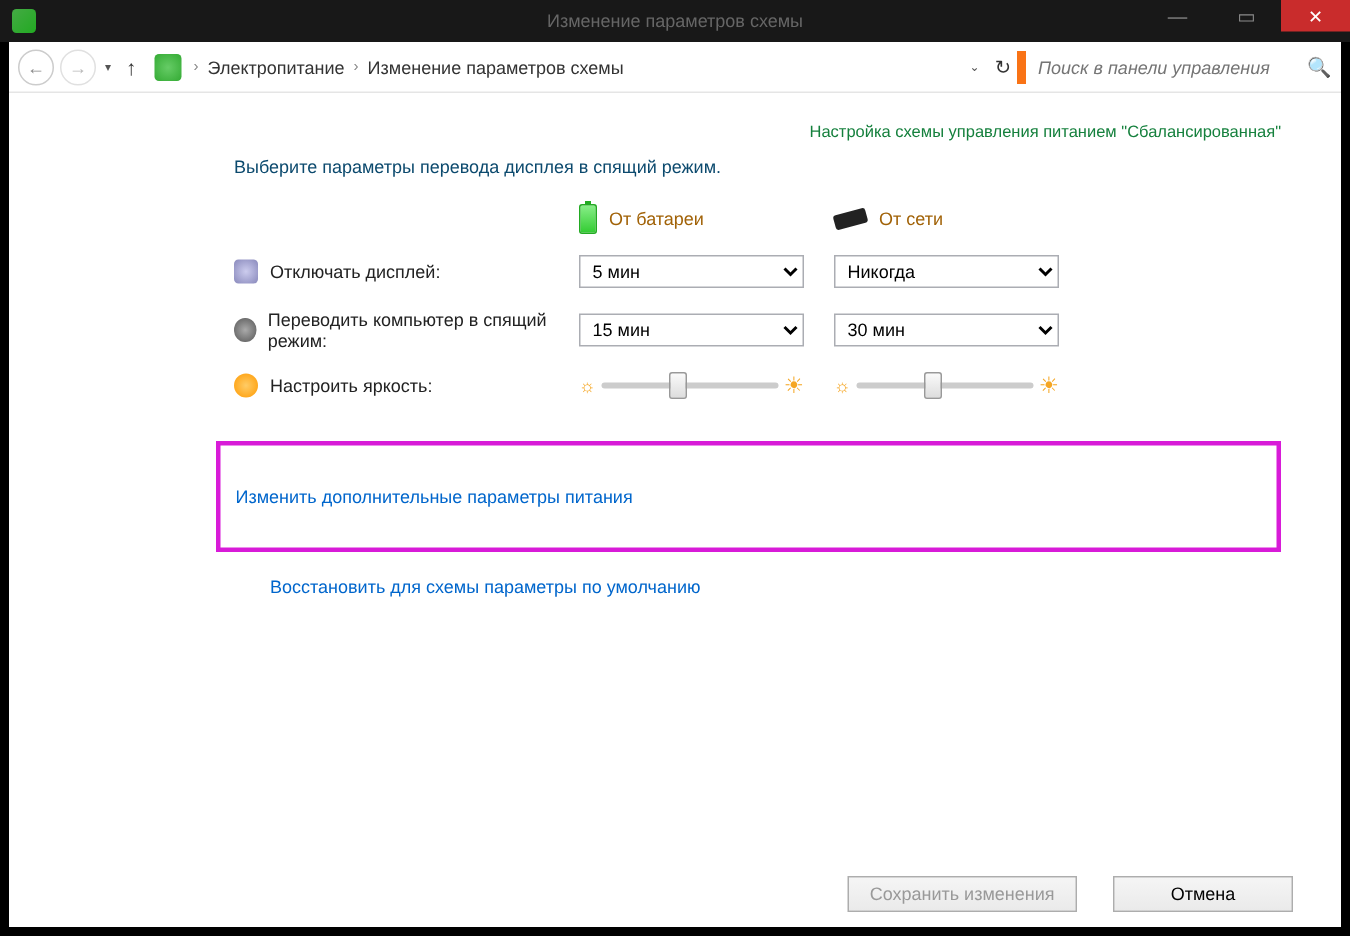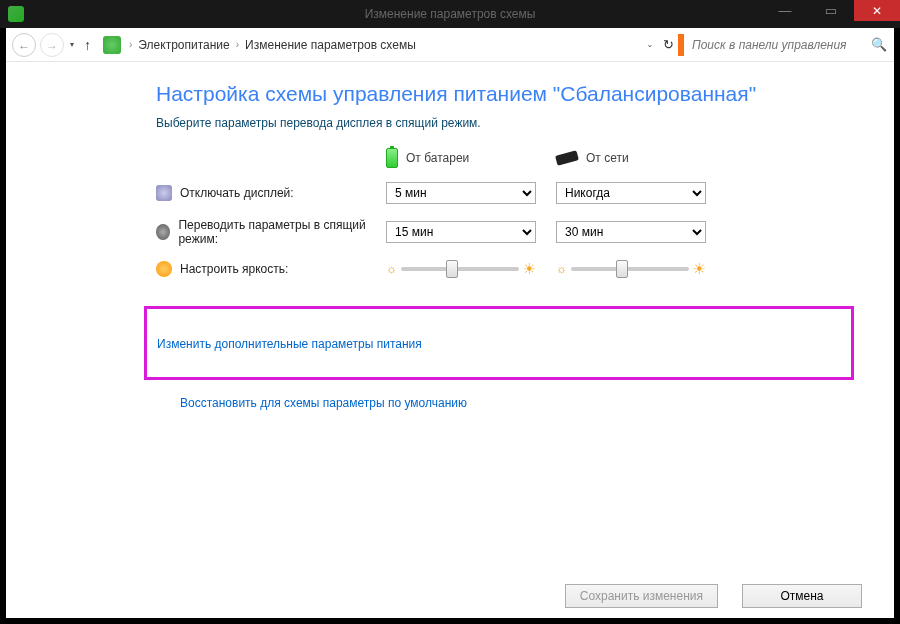--- a/index.html
+++ b/index.html
@@ -19,24 +19,24 @@
 .up-arrow { font-size: 14px; color: #333; margin: 0 4px; }
 .power-icon { width: 18px; height: 18px; margin: 0 4px; background: radial-gradient(circle,#6c6,#3a3); border-radius: 3px; }
 .breadcrumb { display: flex; align-items: center; gap: 6px; font-size: 12px; color: #333; flex: 1; }
 .breadcrumb span.sep { color: #888; font-size: 10px; }
 .bc-end { margin-left: auto; display: flex; align-items: center; gap: 8px; }
 .refresh { font-size: 13px; color: #333; }
 .search-box { display: flex; align-items: center; gap: 6px; border-left: 6px solid #f97316; padding-left: 8px; width: 210px; height: 22px; }
 .search-box input { border: none; outline: none; font-size: 12px; color: #888; flex: 1; font-style: italic; }
 .search-icon { font-size: 13px; color: #666; }
 .body { flex: 1; padding: 20px 40px 20px 150px; position: relative; }
-.heading { color: #3b82f6; font-size: 21px; margin-bottom: 10px; }
+.heading { color: #15803d; font-size: 11px; margin-bottom: 10px; text-align: right; }
 .subhead { font-size: 12px; color: #0c4a6e; margin-bottom: 18px; }
 .cols-header { display: flex; margin-left: 230px; gap: 20px; margin-bottom: 14px; }
-.col-head { width: 150px; display: flex; align-items: center; gap: 8px; font-size: 12px; color: #404040; justify-content: flex-start; }
+.col-head { width: 150px; display: flex; align-items: center; gap: 8px; font-size: 12px; color: #a16207; justify-content: flex-start; }
 .battery-icon { width: 12px; height: 20px; background: linear-gradient(#8e8,#3c3); border: 1px solid #2a2; border-radius: 2px; position: relative; }
 .battery-icon:before { content: ""; position: absolute; top: -3px; left: 3px; width: 4px; height: 2px; background: #2a2; }
 .plug-icon { width: 22px; height: 10px; background: #222; border-radius: 2px; position: relative; transform: rotate(-15deg); }
 .row { display: flex; align-items: center; margin-bottom: 14px; }
 .row-label { width: 230px; display: flex; align-items: center; gap: 8px; font-size: 12px; color: #222; }
 .row-icon { width: 16px; height: 16px; display: inline-block; }
 .icon-display { background: radial-gradient(circle,#cce,#88b); border-radius: 3px; }
 .icon-sleep { background: radial-gradient(circle,#aaa,#555); border-radius: 50%; }
 .icon-bright { background: radial-gradient(circle,#fc6,#f90); border-radius: 50%; }
 .controls { display: flex; gap: 20px; }
@@ -113,21 +113,21 @@
         </div>
         <div class="controls">
           <select><option>1 мин</option><option>2 мин</option><option>3 мин</option><option selected="">5 мин</option><option>10 мин</option><option>15 мин</option><option>20 мин</option><option>25 мин</option><option>30 мин</option><option>45 мин</option><option>1 час</option><option>Никогда</option></select>
           <select><option>1 мин</option><option>2 мин</option><option>3 мин</option><option>5 мин</option><option>10 мин</option><option>15 мин</option><option>20 мин</option><option>25 мин</option><option>30 мин</option><option>45 мин</option><option>1 час</option><option selected="">Никогда</option></select>
         </div>
       </div>
 
       <div class="row">
         <div class="row-label">
           <span class="row-icon icon-sleep"></span>
-          <span>Переводить параметры в спящий режим:</span>
+          <span>Переводить компьютер в спящий режим:</span>
         </div>
         <div class="controls">
           <select><option>1 мин</option><option>2 мин</option><option>3 мин</option><option>5 мин</option><option>10 мин</option><option selected="">15 мин</option><option>20 мин</option><option>25 мин</option><option>30 мин</option><option>45 мин</option><option>1 час</option><option>Никогда</option></select>
           <select><option>1 мин</option><option>2 мин</option><option>3 мин</option><option>5 мин</option><option>10 мин</option><option>15 мин</option><option>20 мин</option><option>25 мин</option><option selected="">30 мин</option><option>45 мин</option><option>1 час</option><option>Никогда</option></select>
         </div>
       </div>
 
       <div class="row">
         <div class="row-label">
           <span class="row-icon icon-bright"></span>

